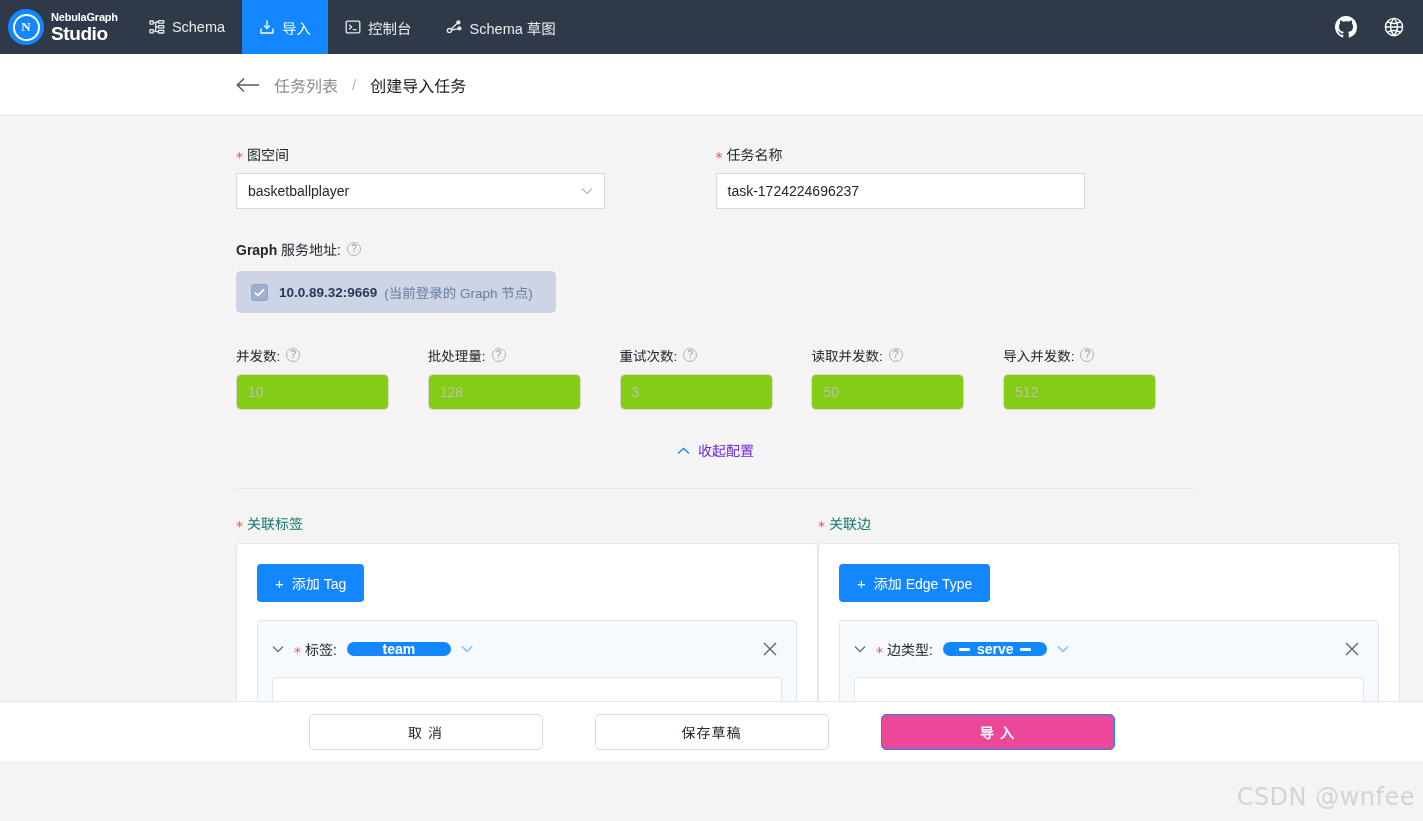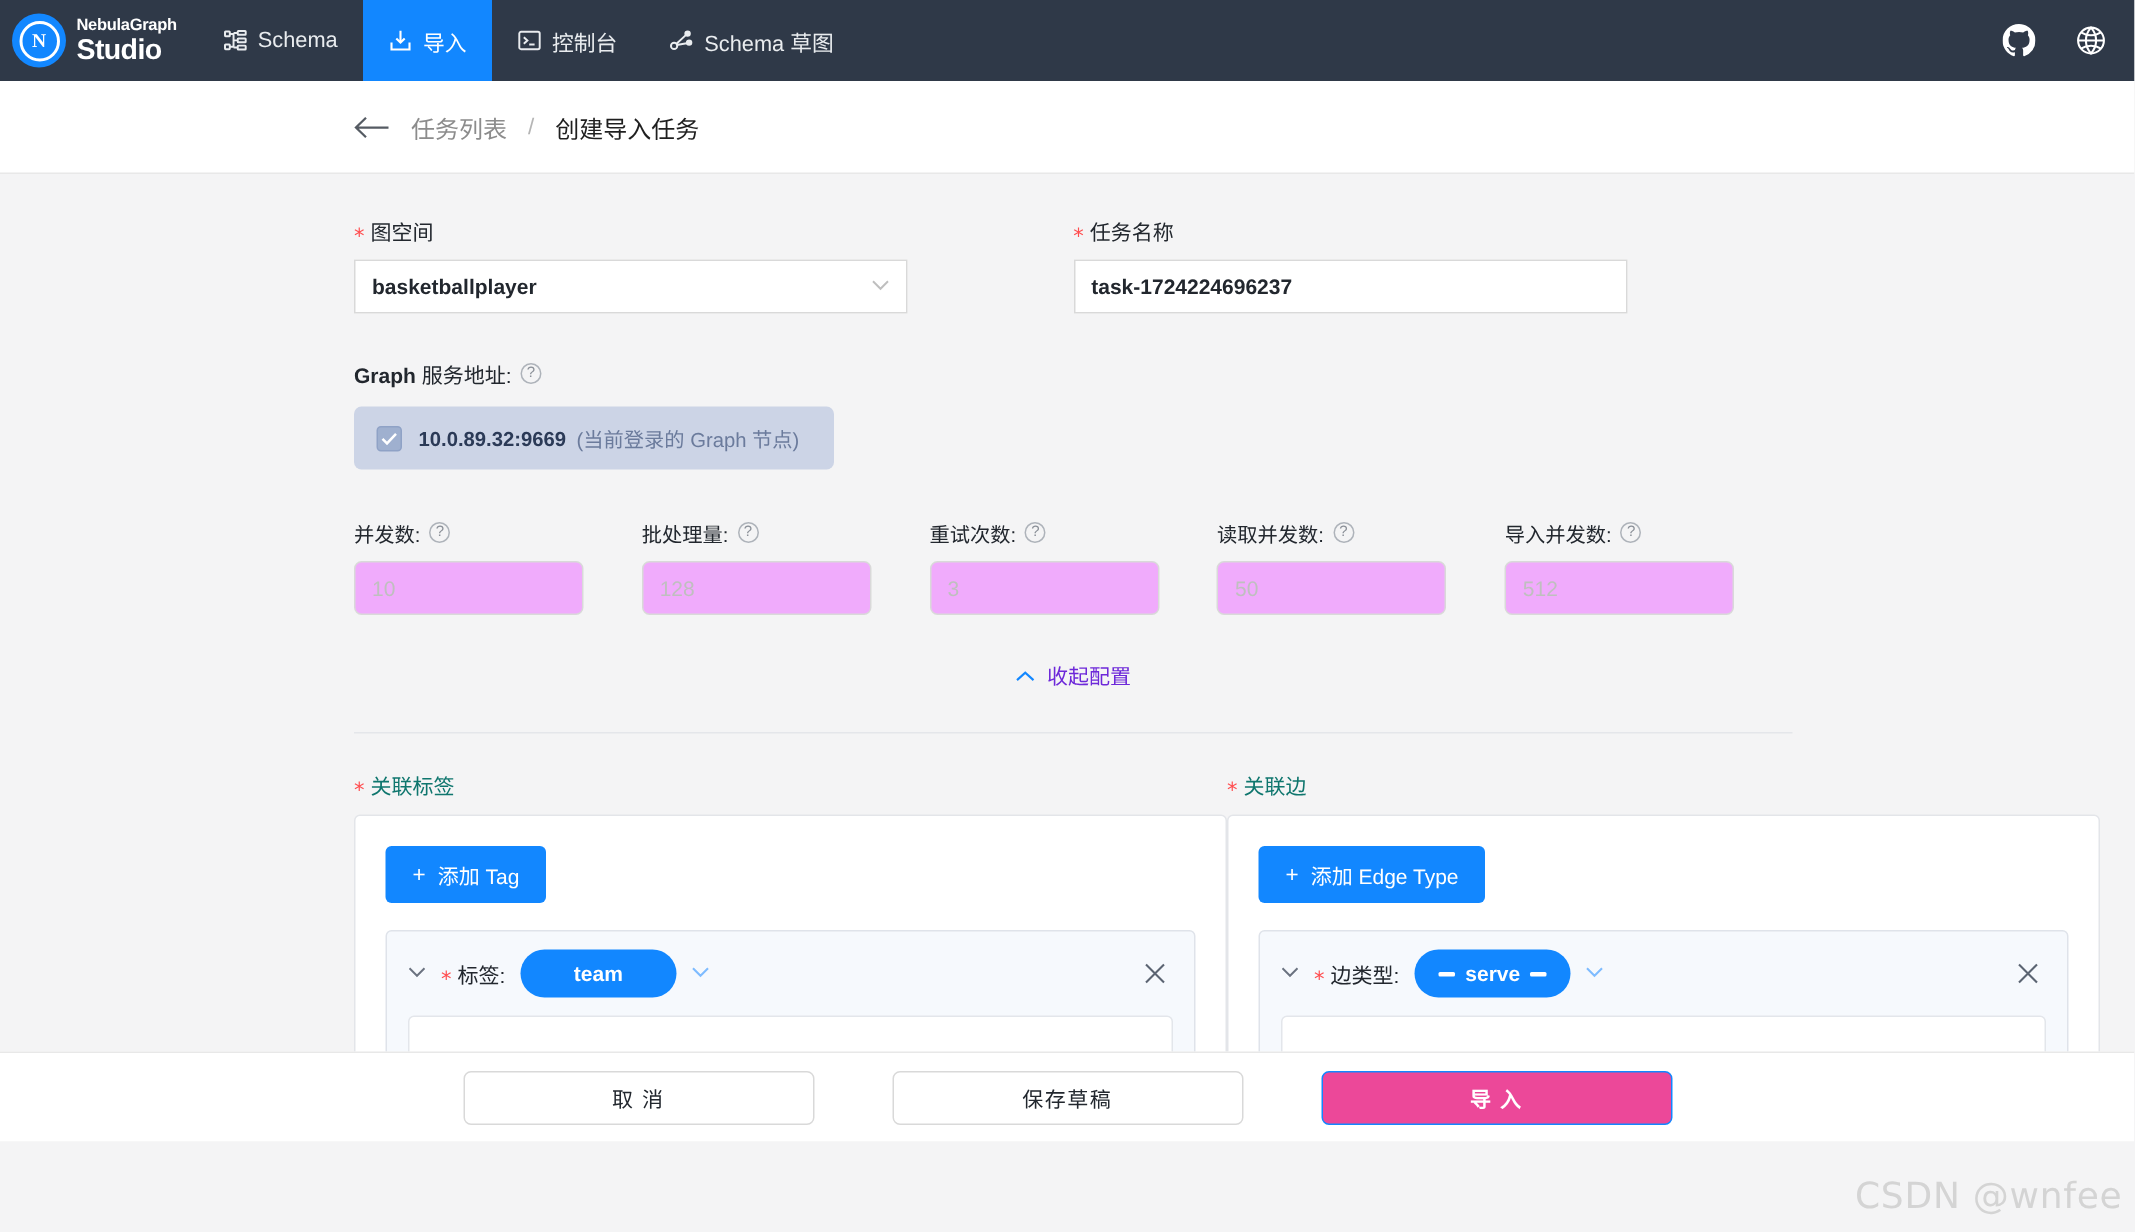--- a/index.html
+++ b/index.html
@@ -114,21 +114,20 @@
   .select-box, .text-input {
     height: 36px;
     background: #fff;
     border: 1px solid #d9d9d9;
     border-radius: 0;
     display: flex; align-items: center;
     padding: 0 11px;
     font-size: 14px;
     color: #22272e;
     cursor: pointer;
-    font-weight: bold;
   }
   .select-box { width: 369px; justify-content: space-between; }
   .text-input { width: 369px; }
   .col-b .text-input { width: 369px; }
   .chev {
     color: #bfbfbf; font-size: 11px; line-height: 1;
   }
 
   .graph-addr-label {
     margin-top: 30px;
@@ -170,21 +169,21 @@
     gap: 0;
   }
   .cfg-item { width: 245.5px; }
   .cfg-lab {
     font-size: 13.5px; color: #22272e;
     display: flex; align-items: center; gap: 6px;
     margin-bottom: 9px;
   }
   .cfg-input {
     width: 153px; height: 36px;
-    background: #f0abfc;
+    background: #84cc16;
     border: 1px solid #d9d9d9;
     border-radius: 5px;
     font-size: 14px;
     padding: 0 11px;
     color: #22272e;
     font-family: "Liberation Sans", sans-serif;
     outline: none;
   }
   .cfg-input::placeholder { color: #bfbfbf; }
 
@@ -246,21 +245,21 @@
     height: 56px;
     padding: 0 18px 0 14px;
     gap: 10px;
   }
   .card-head .caret { color: #6b7380; font-size: 11px; cursor: pointer; }
   .card-head .lab { font-size: 14px; color: #22272e; white-space: nowrap; }
   .pill {
     background: #1287ff;
     color: #fff;
     border-radius: 16px;
-    height: 32px;
+    height: 14px;
     min-width: 104px;
     display: inline-flex; align-items: center; justify-content: center;
     gap: 7px;
     font-size: 14px; font-weight: bold;
     padding: 0 16px;
     cursor: pointer;
   }
   .pill .dash {
     display: inline-block; width: 11px; height: 3px;
     background: #fff; border-radius: 1px;

